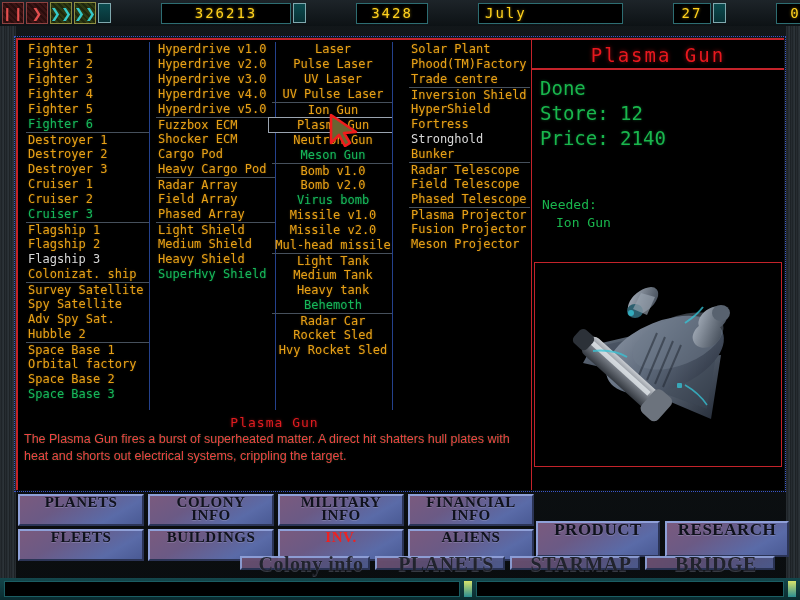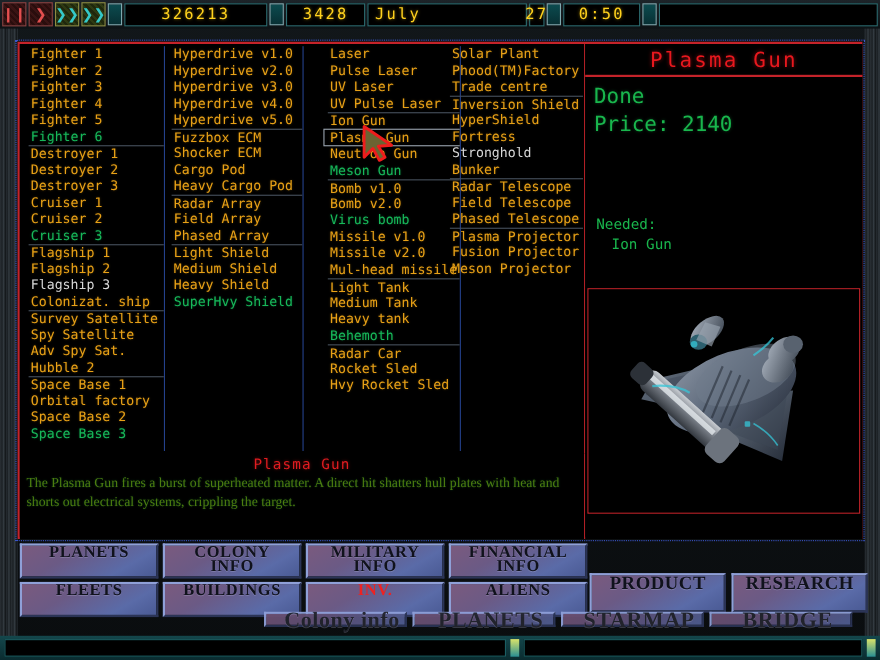--- a/index.html
+++ b/index.html
@@ -53,25 +53,26 @@
     background: linear-gradient(180deg,#0c4b4f,#083034);
   }
   .lcd {
     flex:0 0 auto; height:21px; background:#000;
     border:1px solid #2d6d72;
     color:#ffd21e; font-size:14px; letter-spacing:2px;
     display:flex; align-items:center; justify-content:center;
     font-family:"DejaVu Sans Mono", monospace;
     text-shadow:0 0 3px rgba(255,200,0,.55);
     padding:0 6px;
+    margin-left:48px;
   }
   #lcd-credits { width:130px; }
   #lcd-pop     { width:72px; }
   #lcd-month   { width:145px; justify-content:flex-start; }
-  #lcd-day     { width:14px; }
+  #lcd-day     { width:38px; }
   #lcd-clock   { width:70px; }
   #lcd-blank   { flex:1 1 auto; min-width:30px; }
 
   
   #mainpanel {
     position:absolute; left:16px; top:38px; width:768px; height:452px;
     border:2px solid #c4232a;
     background:#000;
   }
   #mainpanel::before{
@@ -84,21 +85,21 @@
     background:#000;
     border-right:1px solid #c4232a;
   }
   .col {
     position:absolute; top:2px; height:368px;
     border-right:1px solid #24418c;
     padding-left:6px; overflow:hidden;
   }
   #col0 { left:2px;   width:130px; }
   #col1 { left:132px; width:126px; }
-  #col2 { left:274px; width:127px; }
+  #col2 { left:248px; width:127px;text-align:center; }
   #col3 { left:385px; width:127px; border-right:none; }
 
   .itm {
     height:15px; line-height:15px;
     font-size:12px; letter-spacing:0px;
     font-family:"DejaVu Sans Mono", monospace;
     white-space:nowrap;
     color:#e8a117;
     text-shadow:0 0 2px rgba(232,161,23,.35);
     padding-left:2px;
@@ -120,22 +121,22 @@
     background:#000; padding:2px 6px 0 6px;
     border-right:1px solid #c4232a;
   }
   #desc-title {
     text-align:center; color:#e01c20; font-size:13px;
     letter-spacing:1px; font-family:"DejaVu Sans Mono", monospace;
     text-shadow:0 0 3px rgba(224,28,32,.5);
     height:17px; line-height:17px;
   }
   #desc-body {
-    color:#4d7c0f; font-size:12.5px; line-height:17px;
-    font-family:Liberation Serif, serif;
+    color:#ef4444; font-size:12.5px; line-height:17px;
+    font-family:Liberation Sans, sans-serif;
     letter-spacing:0px; white-space:pre-wrap;
     text-shadow:0 0 2px rgba(24,182,79,.35);
   }
 
   
   #detail {
     position:absolute; left:514px; top:0; width:252px; height:450px;
     background:#000;
   }
   #detail-title {
@@ -329,20 +330,24 @@
     <div id="descbox">
       <div id="desc-title">Plasma Gun</div>
       <div id="desc-body">The Plasma Gun fires a burst of superheated matter. A direct hit shatters hull plates with heat and shorts out electrical systems, crippling the target.</div>
     </div>
 
     <div id="detail">
       <div id="detail-title">Plasma Gun</div>
       <div id="stats">
         <div class="stat">Done</div>
         <div class="stat">
+          <span>Store:</span>
+          <span>12</span>
+        </div>
+        <div class="stat">
           <span>Price:</span>
           <span>2140</span>
         </div>
         <div id="needed-wrap">
           <div id="needed-label">Needed:</div>
           <div id="needed-item">Ion Gun</div>
         </div>
       </div>
 
       <div id="shipview">

